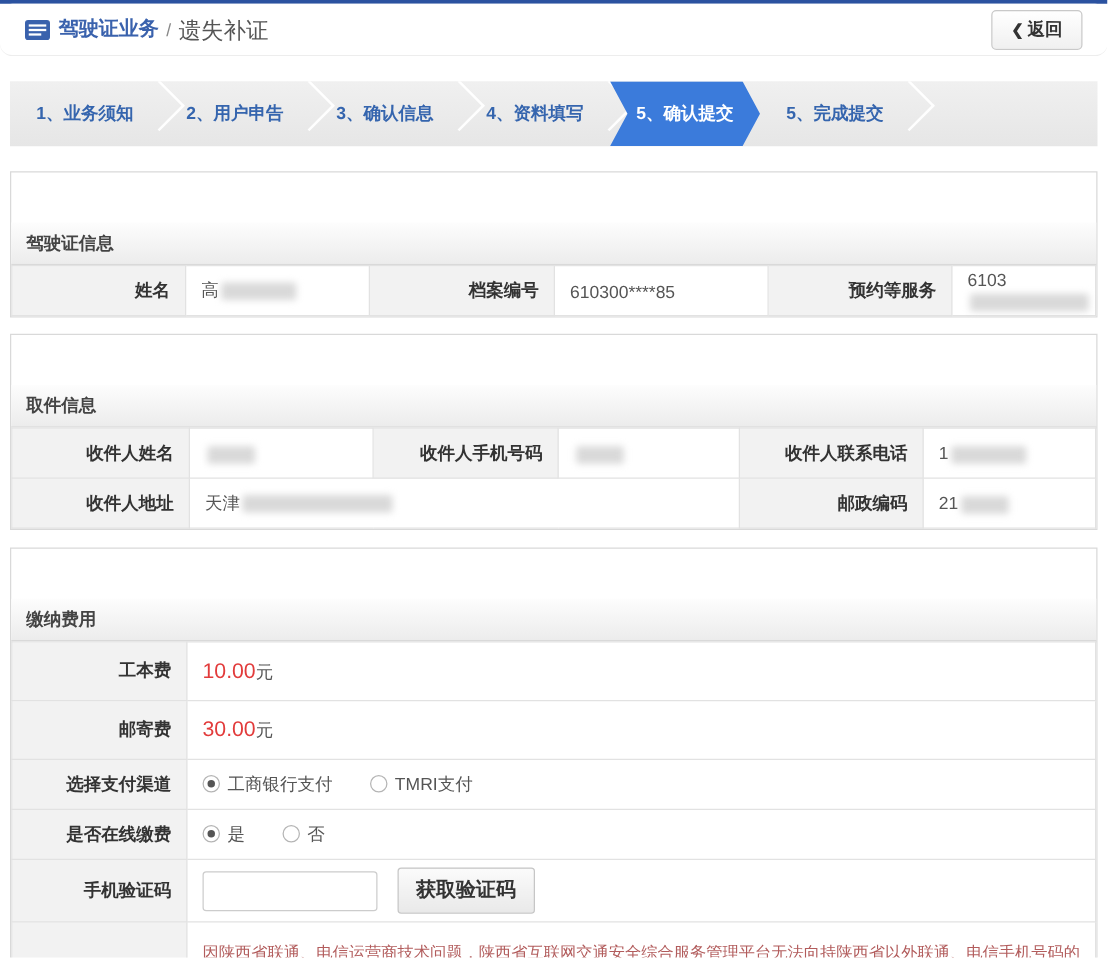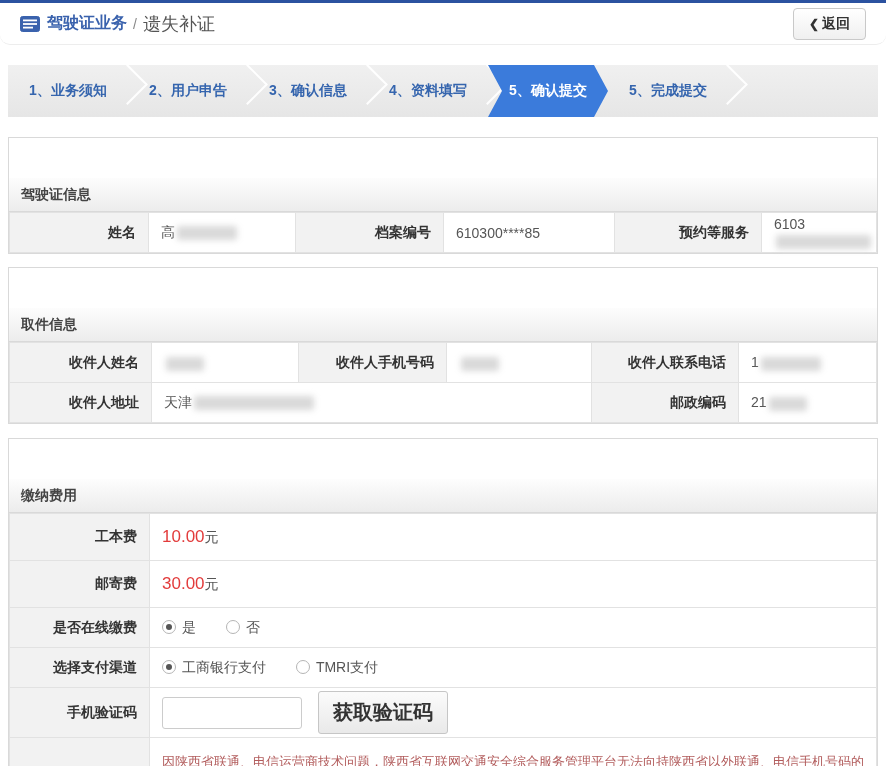--- a/index.html
+++ b/index.html
@@ -58,21 +58,21 @@
   .radio-row td { height:40px; }
   .radio { display:inline-block; width:14px; height:14px; border:1px solid #b5b5b5;
     border-radius:50%; background:#fff; vertical-align:-2px; margin-right:6px;
     position:relative; cursor:pointer; }
   .radio.checked::after { content:''; position:absolute; left:3px; top:3px;
     width:6px; height:6px; border-radius:50%; background:#555; }
   .radio-label { color:#555; margin-right:26px; }
   .captcha-row td { height:50px; }
   .captcha-input { width:140px; height:32px; border:1px solid #ccc; border-radius:3px;
     padding:0 8px; font-size:14px; vertical-align:middle; }
-  .captcha-btn { margin-left:12px; padding:7px 14px; font-size:20px; font-weight:bold;
+  .captcha-btn { margin-left:12px; padding:7px 14px; font-size:16px; font-weight:bold;
     color:#333; background:linear-gradient(#fbfbfb,#e9e9e9); border:1px solid #c6c6c6;
     border-radius:3px; vertical-align:middle; cursor:pointer; }
   .notice-row td { height:73px; }
   .notice-text { display:block; padding:12px 0 12px 0; color:#b25c5c;
     font-size:13px; line-height:1.85; }
 
   
   .footer { margin-top:12px; border-top:1px solid #e2e2e2; background:#fafafa;
     height:46px; display:flex; align-items:center; justify-content:flex-end;
     padding-right:60px; }
@@ -164,31 +164,31 @@
     <tbody>
         <tr class="fee-row">
       <td class="lbl">工本费</td>
       <td class="val"><span class="fee-num">10.00</span><span class="fee-unit">元</span></td>
     </tr>
     <tr class="fee-row">
       <td class="lbl">邮寄费</td>
       <td class="val"><span class="fee-num">30.00</span><span class="fee-unit">元</span></td>
     </tr>
     <tr class="radio-row">
+      <td class="lbl">选择支付渠道</td>
+      <td class="val">
+        <span class="radio checked"></span><span class="radio-label">工商银行支付</span>
+        <span class="radio"></span><span class="radio-label">TMRI支付</span>
+      </td>
+    </tr>
+    <tr class="radio-row">
       <td class="lbl">是否在线缴费</td>
       <td class="val">
         <span class="radio checked"></span><span class="radio-label">是</span>
         <span class="radio"></span><span class="radio-label">否</span>
-      </td>
-    </tr>
-    <tr class="radio-row">
-      <td class="lbl">选择支付渠道</td>
-      <td class="val">
-        <span class="radio checked"></span><span class="radio-label">工商银行支付</span>
-        <span class="radio"></span><span class="radio-label">TMRI支付</span>
       </td>
     </tr>
     <tr class="captcha-row">
       <td class="lbl">手机验证码</td>
       <td class="val">
         <input class="captcha-input" type="text" value="" style="">
         <button class="captcha-btn">获取验证码</button>
       </td>
     </tr>
     <tr class="notice-row">

